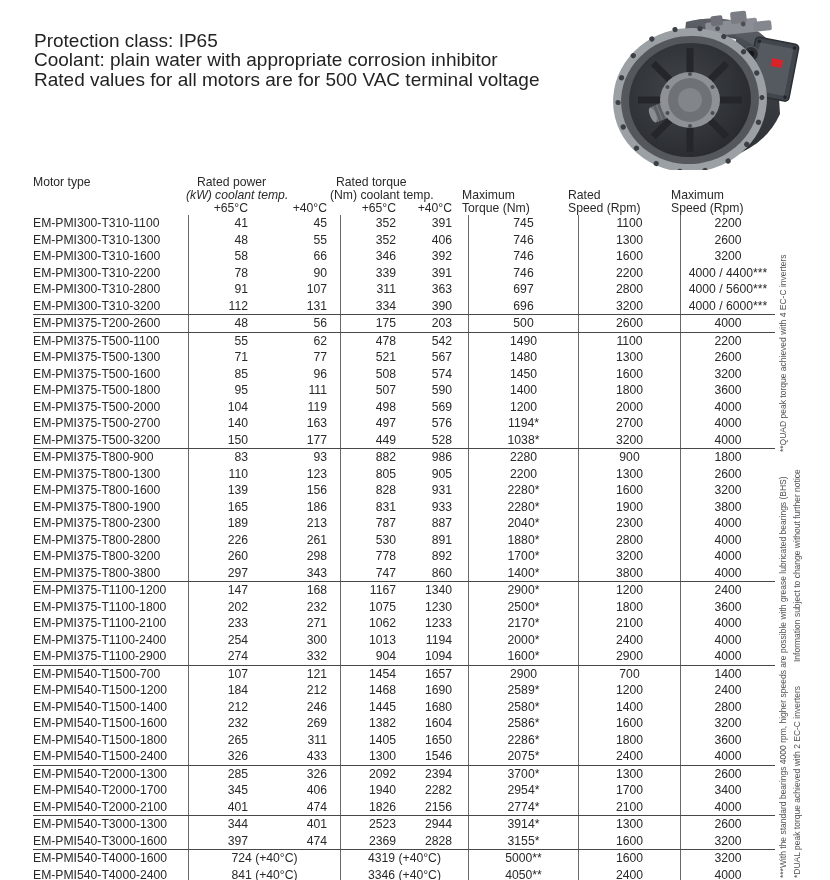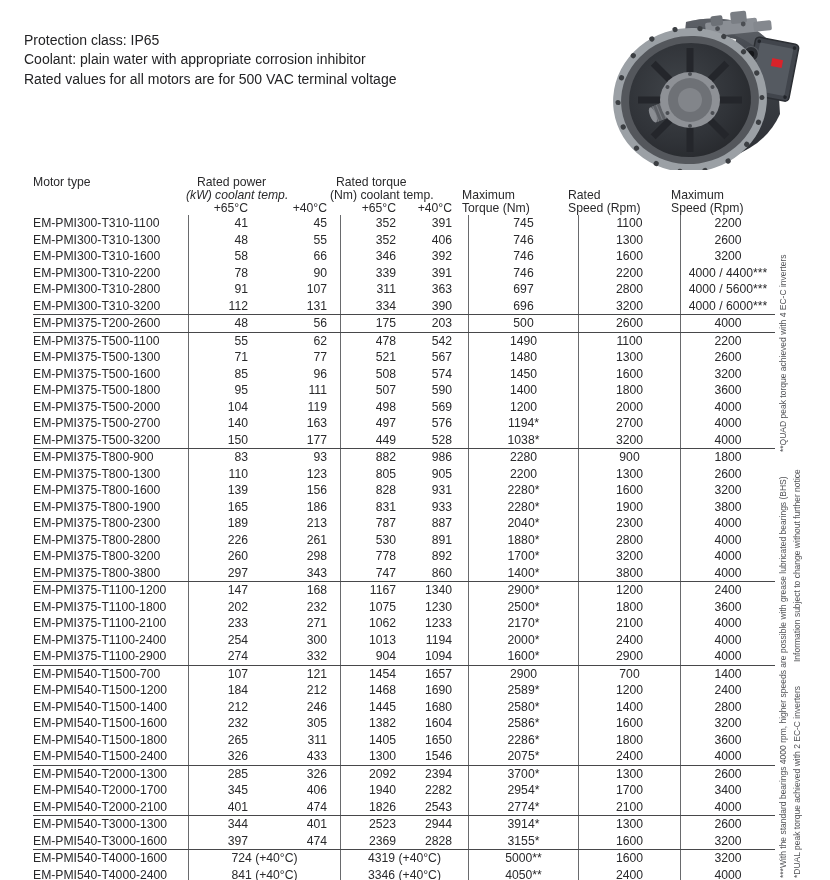--- a/index.html
+++ b/index.html
@@ -1,20 +1,20 @@
 <!DOCTYPE html>
 <html><head>
 <meta charset="utf-8">
 <style>
   html,body { margin:0; padding:0; background:#ffffff; }
   body { width:830px; height:880px; font-family:"Liberation Sans", sans-serif; }
   .page { position:relative; width:830px; height:880px; background:#fff; color:#232325; overflow:hidden; }
 
   
-  .info { position:absolute; left:24px; top:31px; font-size:14px; line-height:19.4px; color:#232325; }
+  .info { position:absolute; left:34px; top:31px; font-size:19px; line-height:19.4px; color:#232325; }
 
   
   .figure { position:absolute; left:594px; top:6px; width:232px; height:164px; }
 
   
   .spec-table { position:absolute; left:33px; top:176px; width:742px; font-size:12.2px; color:#29292b; }
   .grid { display:grid; grid-template-columns:155px 76px 76px 64px 64px 110px 102px 95px; }
   .hrow { height:13px; line-height:13px; }
   .h { white-space:nowrap; }
   .tr { height:16.5px; line-height:16.4px; }
@@ -483,21 +483,21 @@
           <div class="td num c-p40">246</div>
           <div class="td num c-t65 vline">1445</div>
           <div class="td num c-t40">1680</div>
           <div class="td center vline">2580*</div>
           <div class="td center vline">1400</div>
           <div class="td center vline">2800</div>
         </div>
         <div class="tr grid">
           <div class="td c-motor">EM-PMI540-T1500-1600</div>
           <div class="td num c-p65 vline">232</div>
-          <div class="td num c-p40">305</div>
+          <div class="td num c-p40">269</div>
           <div class="td num c-t65 vline">1382</div>
           <div class="td num c-t40">1604</div>
           <div class="td center vline">2586*</div>
           <div class="td center vline">1600</div>
           <div class="td center vline">3200</div>
         </div>
         <div class="tr grid">
           <div class="td c-motor">EM-PMI540-T1500-1800</div>
           <div class="td num c-p65 vline">265</div>
           <div class="td num c-p40">311</div>
@@ -535,21 +535,21 @@
           <div class="td num c-t40">2282</div>
           <div class="td center vline">2954*</div>
           <div class="td center vline">1700</div>
           <div class="td center vline">3400</div>
         </div>
         <div class="tr grid group-end">
           <div class="td c-motor">EM-PMI540-T2000-2100</div>
           <div class="td num c-p65 vline">401</div>
           <div class="td num c-p40">474</div>
           <div class="td num c-t65 vline">1826</div>
-          <div class="td num c-t40">2543</div>
+          <div class="td num c-t40">2156</div>
           <div class="td center vline">2774*</div>
           <div class="td center vline">2100</div>
           <div class="td center vline">4000</div>
         </div>
         <div class="tr grid">
           <div class="td c-motor">EM-PMI540-T3000-1300</div>
           <div class="td num c-p65 vline">344</div>
           <div class="td num c-p40">401</div>
           <div class="td num c-t65 vline">2523</div>
           <div class="td num c-t40">2944</div>

